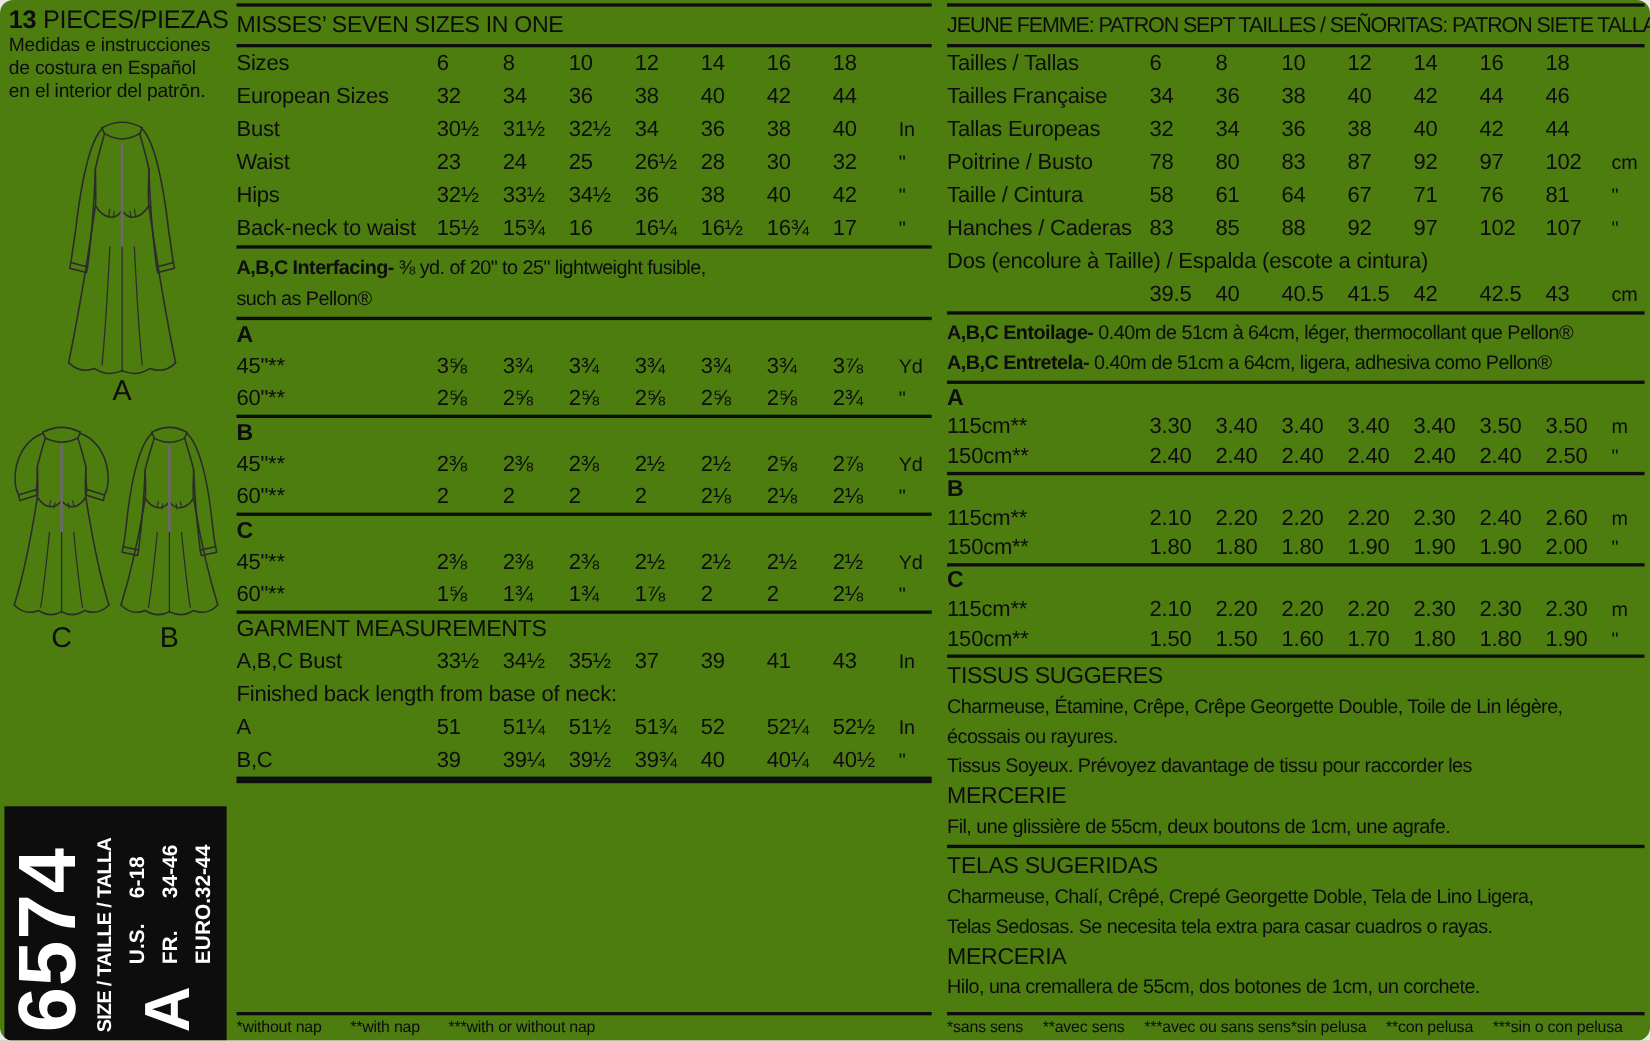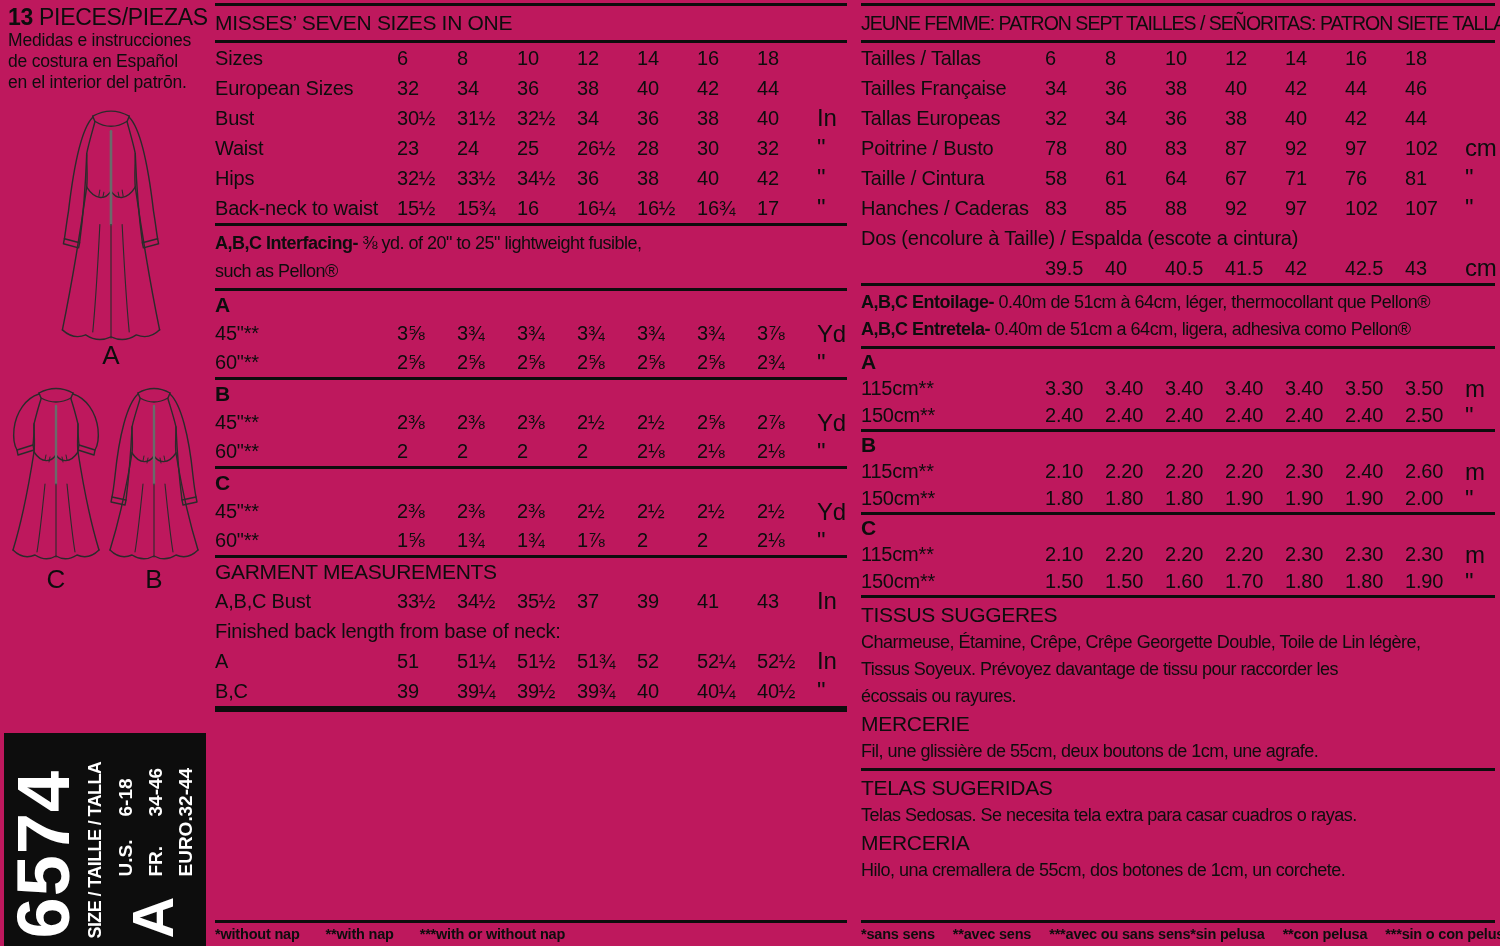--- a/index.html
+++ b/index.html
@@ -1,19 +1,20 @@
 <!DOCTYPE html>
 <html><head>
 <meta charset="utf-8">
 <style>
   html,body{margin:0;padding:0;background:#e9e9e9;}
   .page{
-    position:relative; width:1500px; height:946px; background:#be185d;
+    position:relative; width:1500px; height:946px; background:#4d7c0f;
     font-family:"Liberation Sans","DejaVu Sans",sans-serif; color:#0d0d0d;
     overflow:hidden;
+    border-radius:12px;
   }
   
   .col{position:absolute; top:0; display:flex; flex-direction:column;}
   .col-left{left:8px; width:198px; height:946px;}
   .col-mid{left:215px; width:632px; height:946px;}
   .col-right{left:861px; width:634px; height:946px;}
 
   .rule{height:3px; background:#0d0d0d; flex:none;}
   .rule.top{margin-top:3px;}
 
@@ -22,33 +23,33 @@
   .sec-head.sub{line-height:28px;}
 
   
   .trow{display:flex; line-height:30px; font-size:20px; letter-spacing:-0.2px;}
   .compact .trow{line-height:27px;}
   .midview .trow{line-height:29px;}
   .tlabel{width:182px; flex:none; white-space:nowrap;}
   .col-right .tlabel{width:184px;}
   .tlabel.tfull{width:auto; flex:1;}
   .tval{width:60px; flex:none; white-space:nowrap;}
-  .tunit{flex:1; font-size:24px; white-space:nowrap;}
+  .tunit{flex:1; font-size:18px; white-space:nowrap;}
   .letter-head{font-weight:bold; font-size:21px; line-height:28px;}
   .col-right .letter-head{line-height:26px;}
 
   
   .pblock{padding:3px 0;}
   .pline{font-size:18px; line-height:28px; letter-spacing:-0.5px; white-space:nowrap;}
   .col-right .pline{line-height:27px;}
   .pline b{letter-spacing:-0.5px;}
 
   
   .footer{margin-top:auto;}
-  .footnote-line{display:flex; font-size:14.5px; font-weight:bold; line-height:23px; letter-spacing:-0.2px;}
+  .footnote-line{display:flex; font-size:14.5px; font-weight:normal; line-height:23px; letter-spacing:-0.2px;}
   .footnote-line .fn{margin-right:26px; white-space:nowrap;}
   .footnote-line .fngroup{display:flex;}
   .footnote-line.split{justify-content:flex-start;}
   .footnote-line.split .fn{margin-right:18px;}
   .footnote-line.split .fn:last-child{margin-right:0;}
 
   
   .pieces-title{font-size:23px; line-height:26px; margin-top:4px; letter-spacing:-0.3px; white-space:nowrap;}
   .pieces-title b{font-weight:bold;}
   .note-line{font-size:17.5px; line-height:21px; letter-spacing:-0.2px; white-space:nowrap;}
@@ -589,29 +590,30 @@
             <div class="tval">1.90</div>
             <div class="tunit">"</div>
           </div>
         </div>
     </div>
     <div class="rule"></div>
 
     <div class="pblock">
       <div class="sec-head sub">TISSUS SUGGERES</div>
       <div class="pline">Charmeuse, Étamine, Crêpe, Crêpe Georgette Double, Toile de Lin légère,</div>
+      <div class="pline">écossais ou rayures.</div>
       <div class="pline">Tissus Soyeux. Prévoyez davantage de tissu pour raccorder les</div>
-      <div class="pline">écossais ou rayures.</div>
       <div class="sec-head sub">MERCERIE</div>
       <div class="pline">Fil, une glissière de 55cm, deux boutons de 1cm, une agrafe.</div>
     </div>
     <div class="rule"></div>
 
     <div class="pblock">
       <div class="sec-head sub">TELAS SUGERIDAS</div>
+      <div class="pline">Charmeuse, Chalí, Crêpé, Crepé Georgette Doble, Tela de Lino Ligera,</div>
       <div class="pline">Telas Sedosas. Se necesita tela extra para casar cuadros o rayas.</div>
       <div class="sec-head sub">MERCERIA</div>
       <div class="pline">Hilo, una cremallera de 55cm, dos botones de 1cm, un corchete.</div>
     </div>
 
     <div class="footer">
       <div class="rule"></div>
       <div class="footnote-line split">
         <span class="fngroup">
           <span class="fn">*sans sens</span>

